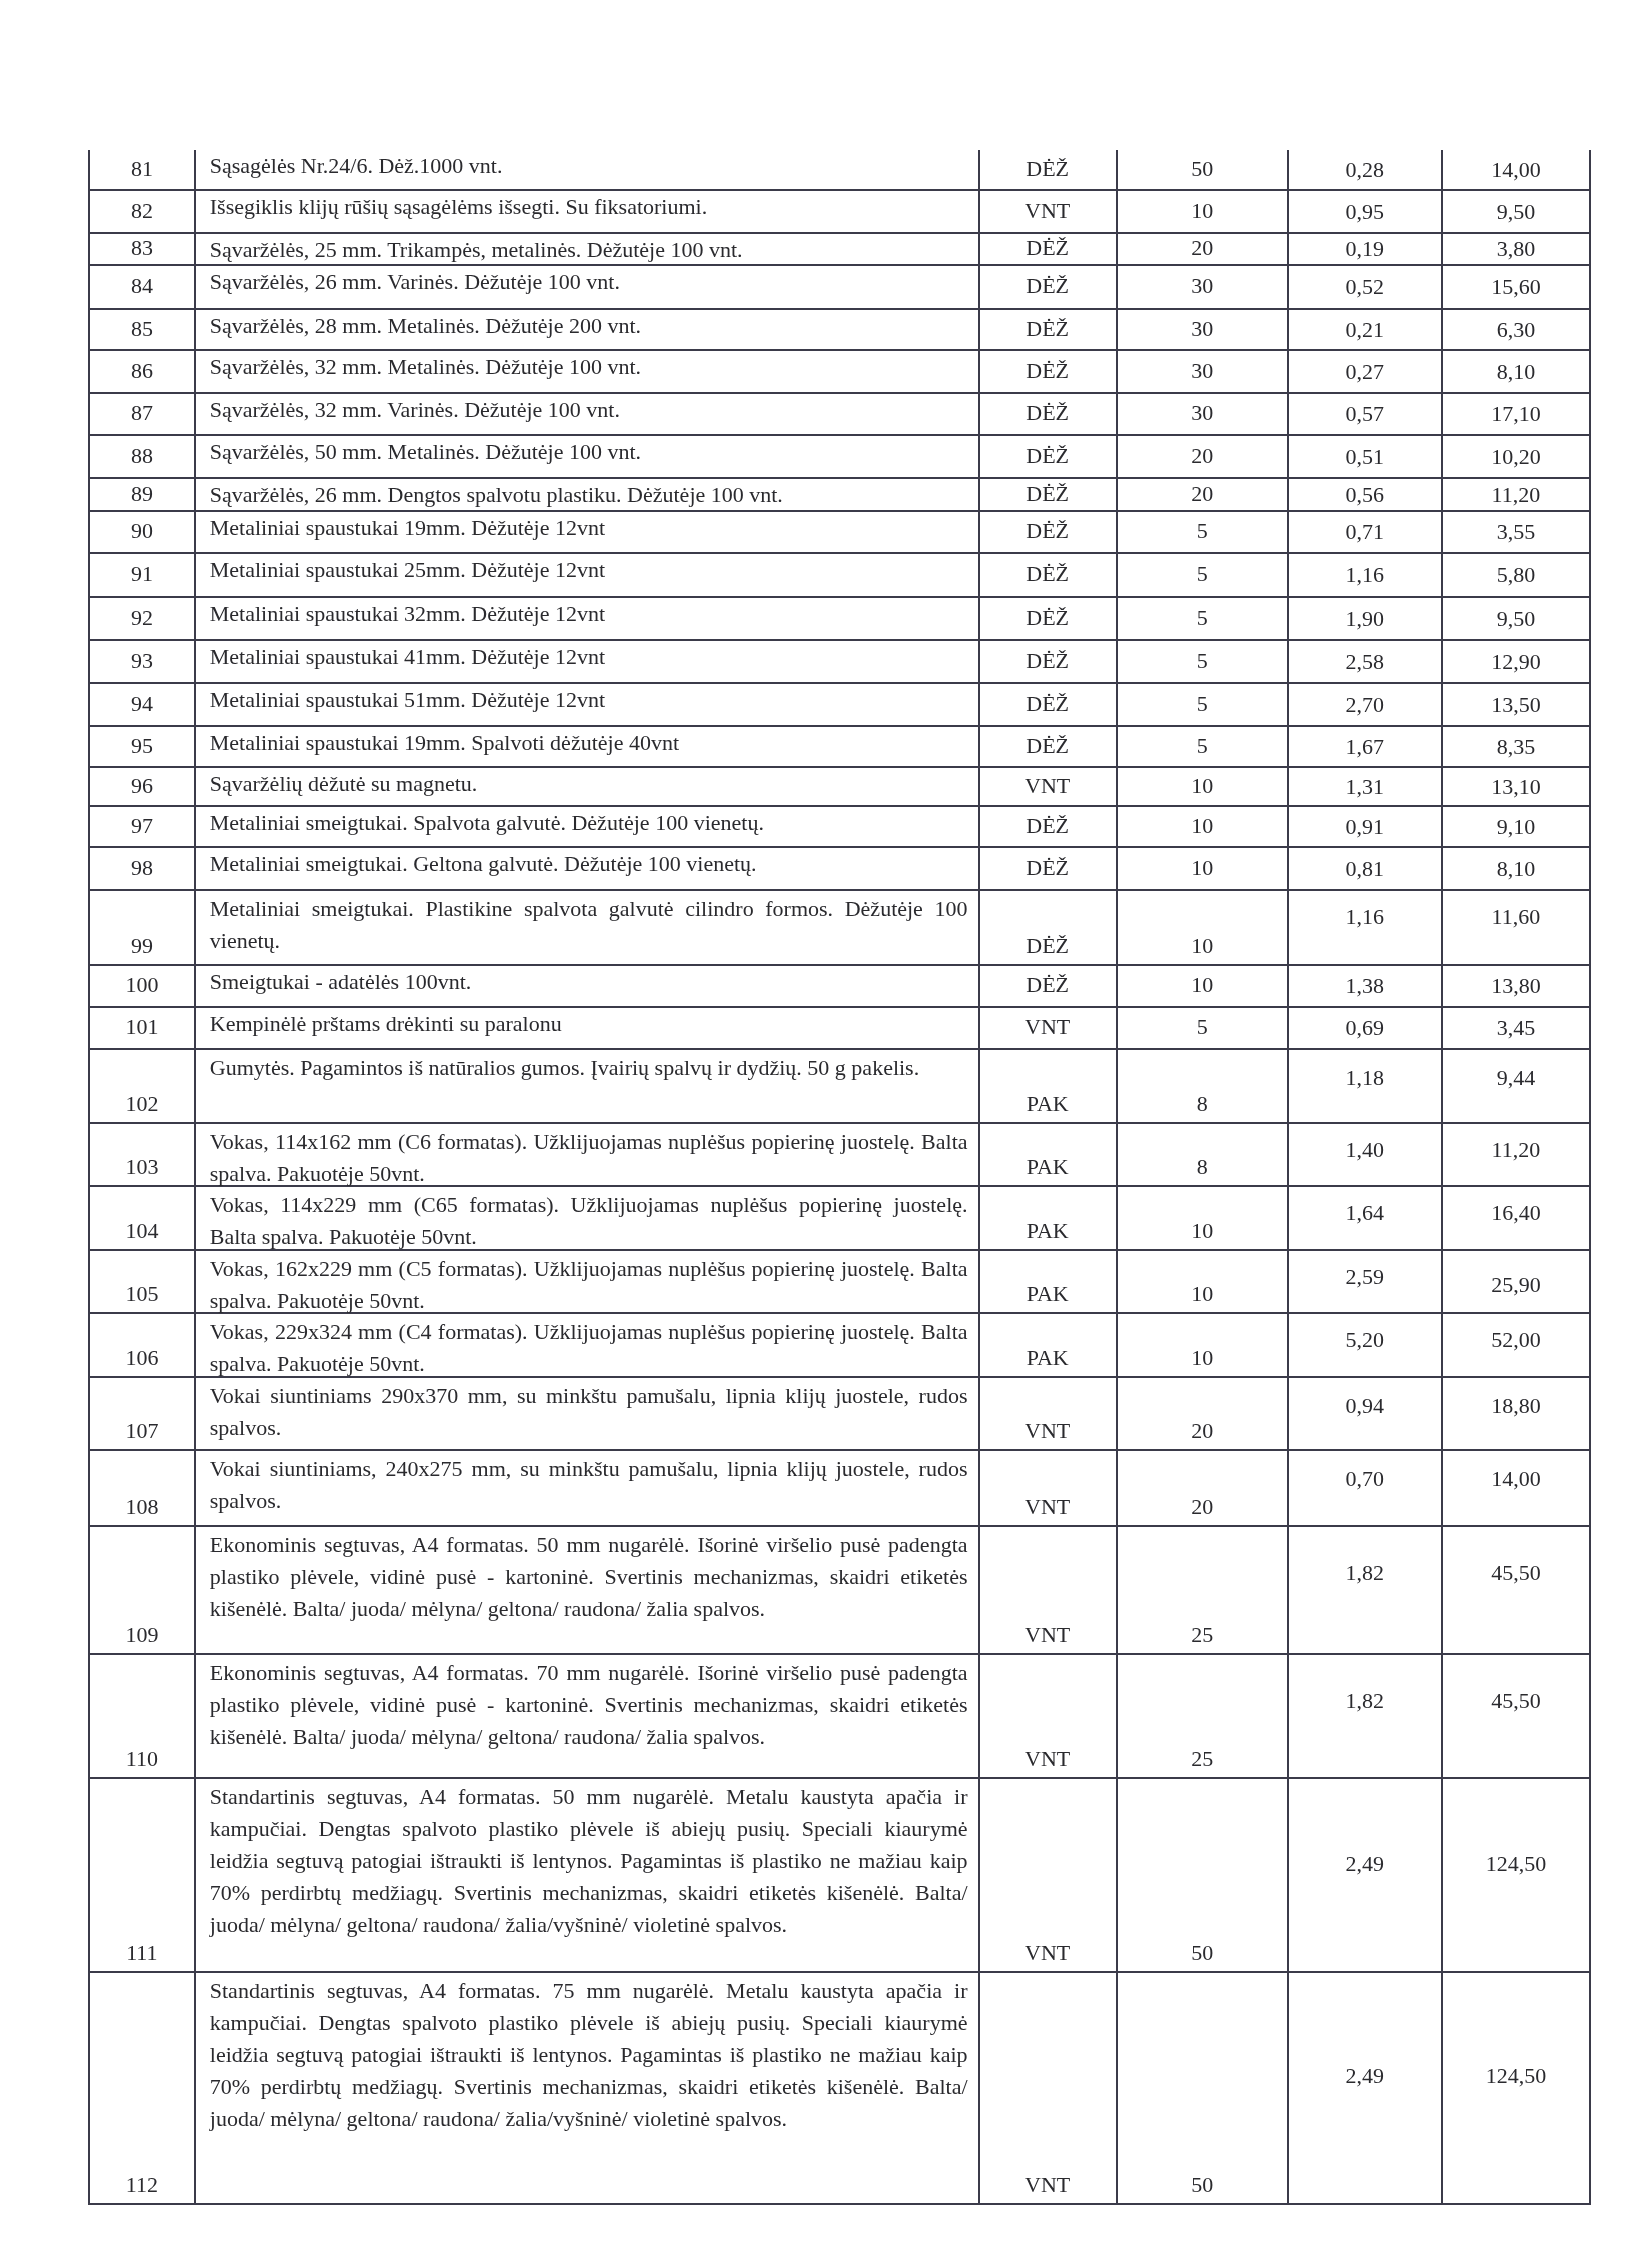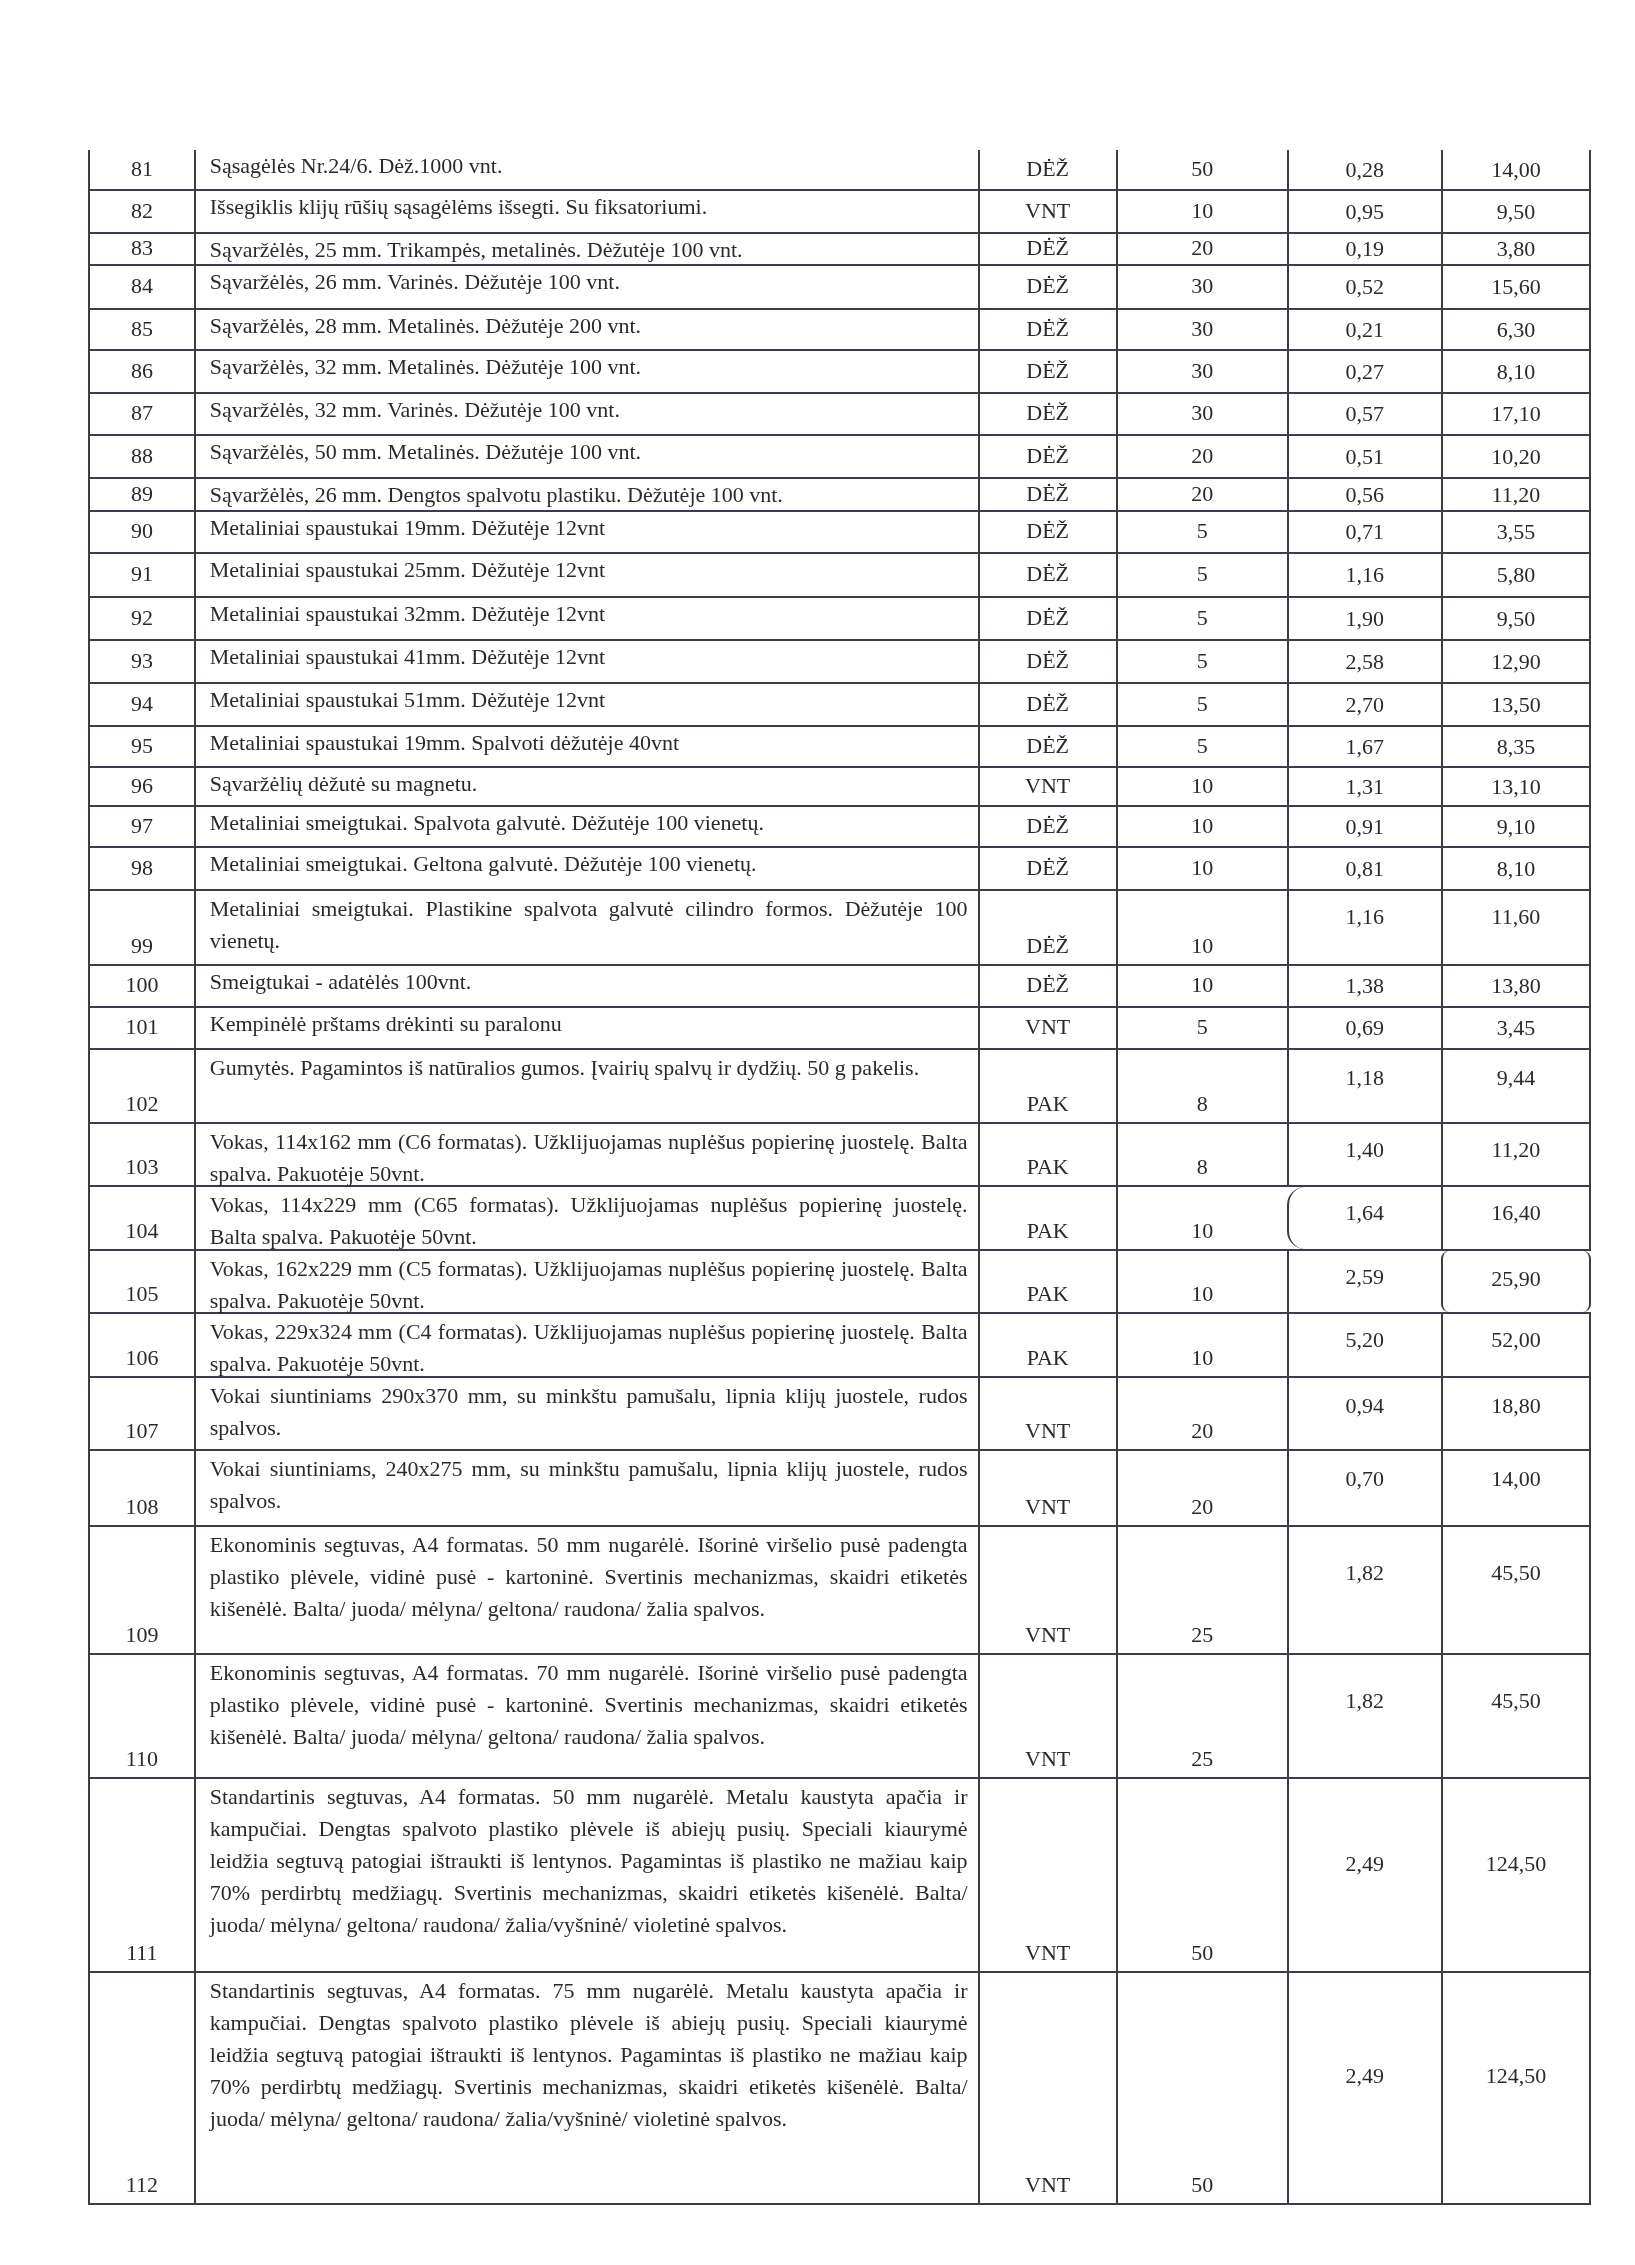--- a/index.html
+++ b/index.html
@@ -492,21 +492,21 @@
       </div>
       <div class="cell c-desc multi">
         <span class="desc-text">Vokas, 114x229 mm (C65 formatas). Užklijuojamas nuplėšus popierinę juostelę. Balta spalva. Pakuotėje 50vnt.</span>
       </div>
       <div class="cell c-unit">
         <span>PAK</span>
       </div>
       <div class="cell c-qty">
         <span>10</span>
       </div>
-      <div class="cell c-price" style="padding-top: 10px; border-radius: 18px;">
+      <div class="cell c-price" style="padding-top: 10px;">
         <span>1,64</span>
       </div>
       <div class="cell c-total" style="padding-top: 10px;">
         <span>16,40</span>
       </div>
     </div>
     <div class="row multi" style="height: 63px;">
       <div class="cell c-no">
         <span>105</span>
       </div>
@@ -515,21 +515,21 @@
       </div>
       <div class="cell c-unit">
         <span>PAK</span>
       </div>
       <div class="cell c-qty">
         <span>10</span>
       </div>
       <div class="cell c-price" style="padding-top: 10px;">
         <span>2,59</span>
       </div>
-      <div class="cell c-total" style="padding-top: 12px; border-radius: 8px;">
+      <div class="cell c-total" style="padding-top: 18px;">
         <span>25,90</span>
       </div>
     </div>
     <div class="row multi" style="height: 64px;">
       <div class="cell c-no">
         <span>106</span>
       </div>
       <div class="cell c-desc multi">
         <span class="desc-text">Vokas, 229x324 mm (C4 formatas). Užklijuojamas nuplėšus popierinę juostelę. Balta spalva. Pakuotėje 50vnt.</span>
       </div>

